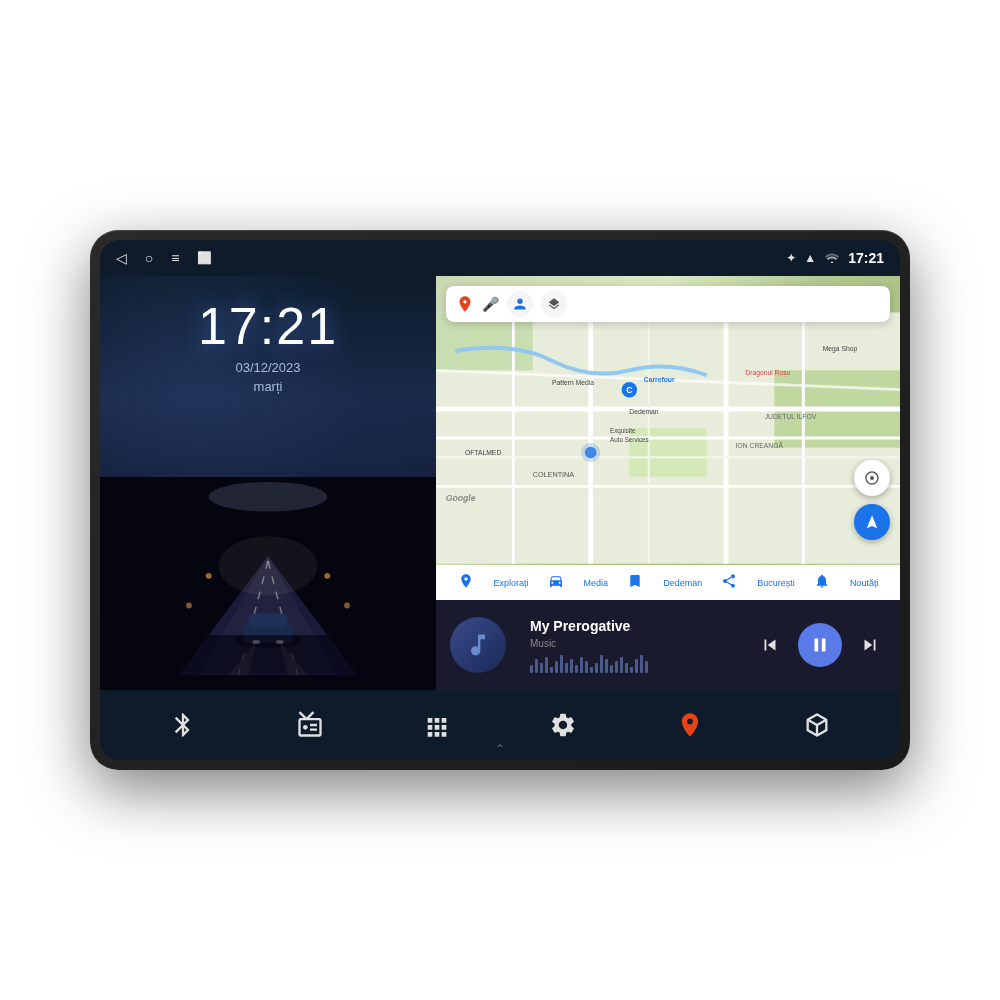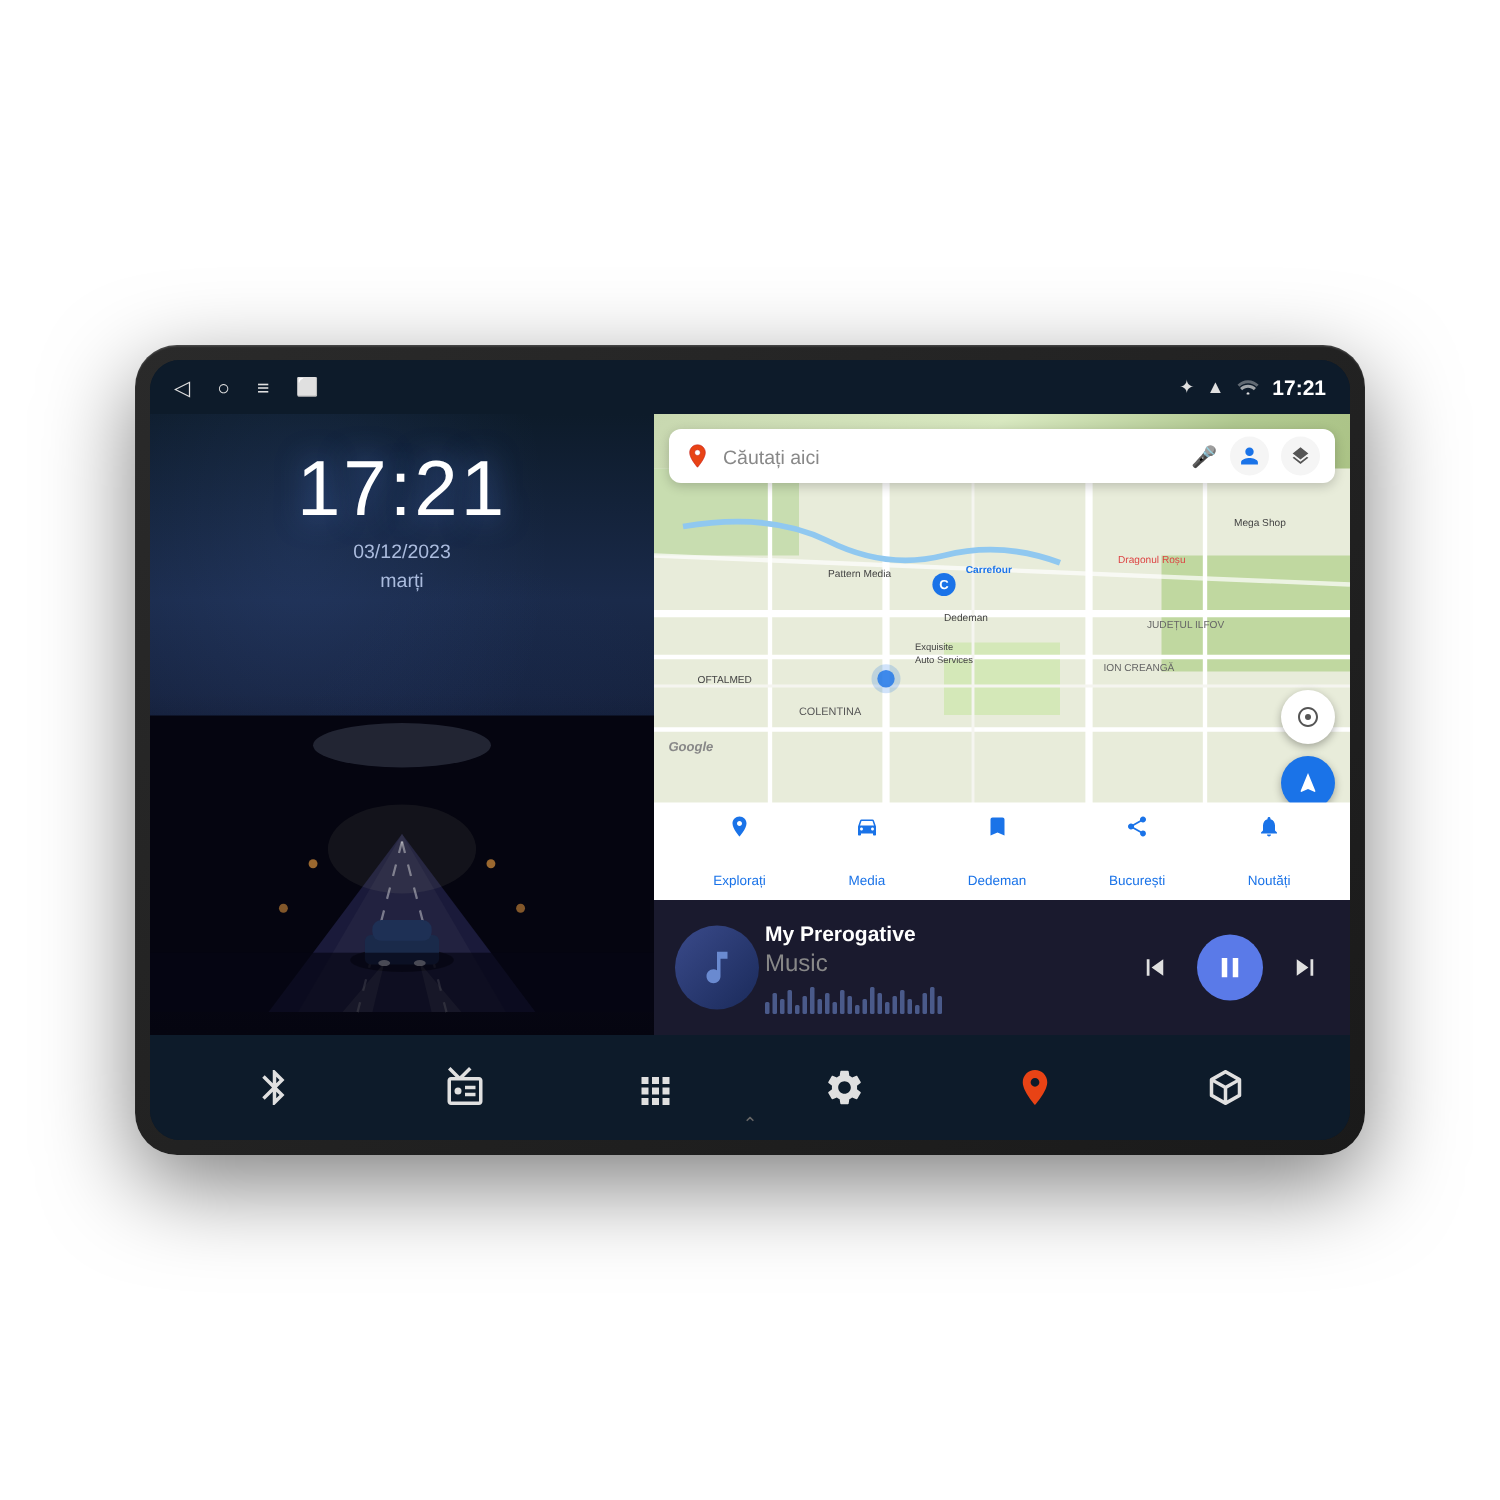--- a/index.html
+++ b/index.html
@@ -252,21 +252,21 @@
     }
 
     .map-nav-tabs {
       display: flex;
       justify-content: space-around;
       padding-bottom: 4px;
     }
 
     .map-nav-tab {
       display: flex;
-      flex-direction: column;
+      flex-direction: row;
       align-items: center;
       gap: 20px;
       cursor: pointer;
       justify-content: flex-end;
     }
 
     .map-nav-tab-icon {
       font-size: 14px;
       color: #1a73e8;
     }
@@ -276,21 +276,21 @@
       color: #1a73e8;
     }
 
     
     .music-section {
       height: 90px;
       background: #1a1a2e;
       display: flex;
       align-items: center;
       padding: 0 14px;
-      gap: 4px;
+      gap: 24px;
       flex-shrink: 0;
     }
 
     .music-album-art {
       width: 56px;
       height: 56px;
       border-radius: 50%;
       background: linear-gradient(135deg, #3a4a8a, #1a2a5a);
       display: flex;
       align-items: center;
@@ -307,21 +307,21 @@
       gap: 4px;
     }
 
     .music-title {
       font-size: 14px;
       font-weight: 600;
       color: #ffffff;
     }
 
     .music-artist {
-      font-size: 16px;
+      font-size: 10px;
       color: #888;
     }
 
     .music-bars {
       display: flex;
       align-items: flex-end;
       gap: 2px;
       height: 18px;
       margin-top: 2px;
     }
@@ -535,21 +535,20 @@
 
               <text x="10" y="195" font-size="9" fill="#888" font-style="italic" font-weight="bold">Google</text>
             </svg>
           </div>
 
           <div class="map-search-bar">
             <svg width="18" height="18" viewBox="0 0 24 24">
               <path d="M12 2C8.13 2 5 5.13 5 9c0 5.25 7 13 7 13s7-7.75 7-13c0-3.87-3.13-7-7-7zm0 9.5c-1.38 0-2.5-1.12-2.5-2.5s1.12-2.5 2.5-2.5 2.5 1.12 2.5 2.5-1.12 2.5-2.5 2.5z" fill="#e84315"></path>
               <path d="M12 2C8.13 2 5 5.13 5 9c0 5.25 7 13 7 13s7-7.75 7-13c0-3.87-3.13-7-7-7zm0 9.5c-1.38 0-2.5-1.12-2.5-2.5s1.12-2.5 2.5-2.5 2.5 1.12 2.5 2.5-1.12 2.5-2.5 2.5z" fill="none" stroke="#c62828" stroke-width="0.5"></path>
             </svg>
-            <span class="map-search-text">Căutați aici</span>
             <div class="map-search-icons">
               <span style="font-size:14px;color:#1a73e8;">🎤</span>
               <div class="map-icon-circle">
                 <svg width="14" height="14" viewBox="0 0 24 24" fill="#1a73e8">
                     <path d="M12 12c2.7 0 4.8-2.1 4.8-4.8S14.7 2.4 12 2.4 7.2 4.5 7.2 7.2 9.3 12 12 12zm0 2.4c-3.2 0-9.6 1.6-9.6 4.8v2.4h19.2v-2.4c0-3.2-6.4-4.8-9.6-4.8z"></path>
                   </svg>
               </div>
               <div class="map-icon-circle">
                 <svg width="14" height="14" viewBox="0 0 24 24" fill="#555">
                     <path d="M11.99 18.54l-7.37-5.73L3 14.07l9 7 9-7-1.63-1.27-7.38 5.74zm.01-2.54l7.36-5.73L21 9l-9-7-9 7 1.63 1.27L12 16z"></path>

